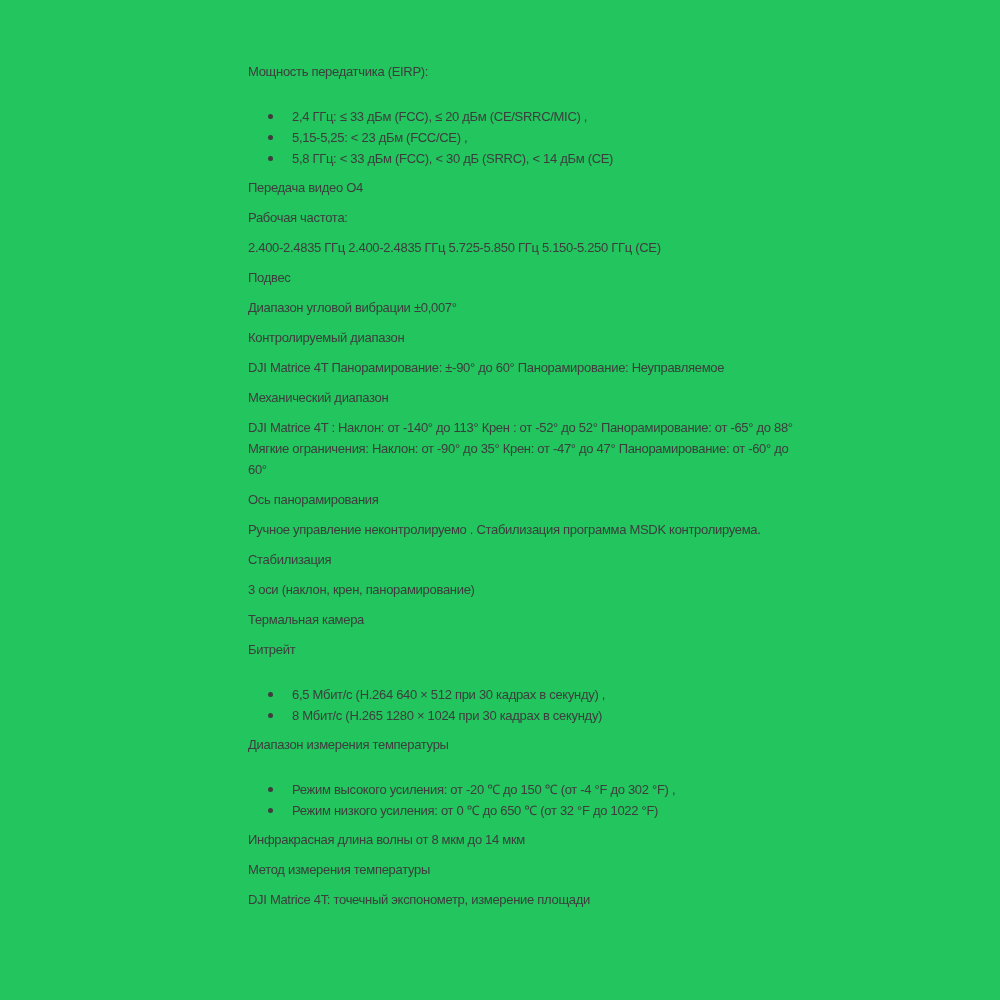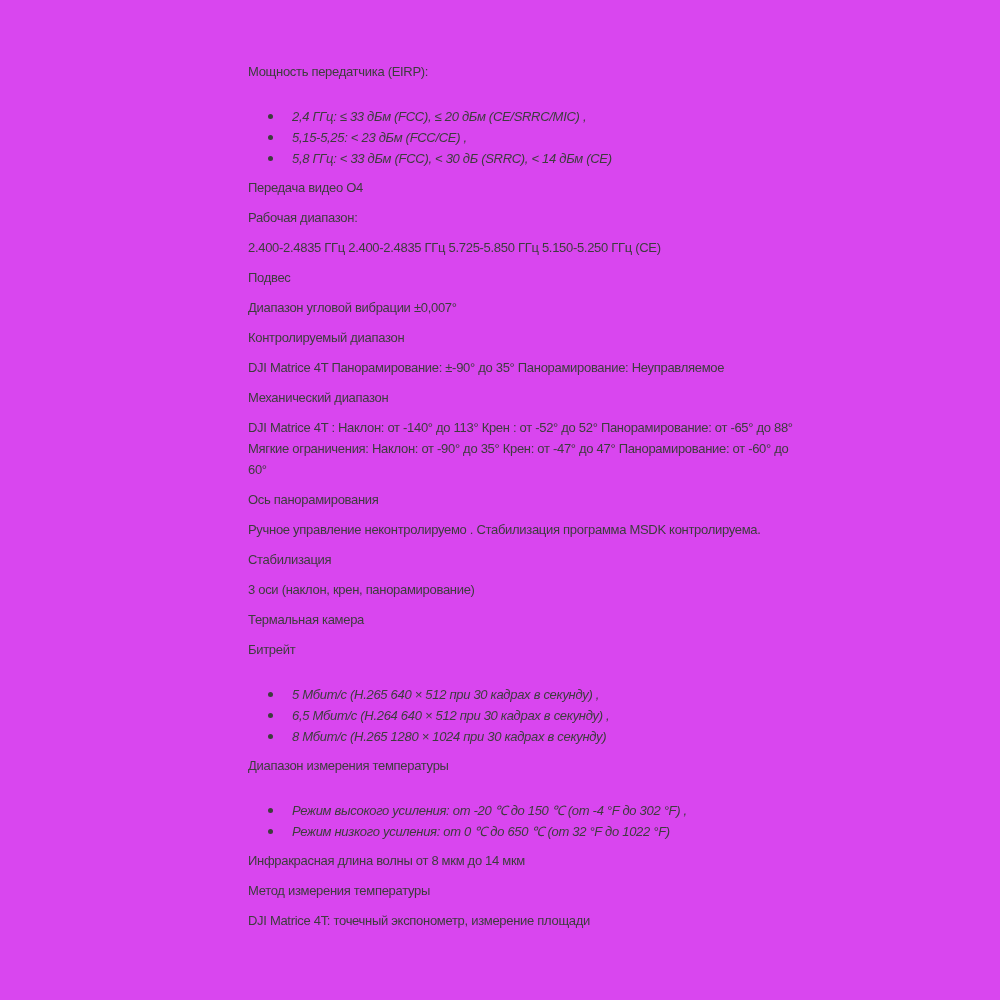--- a/index.html
+++ b/index.html
@@ -8,42 +8,41 @@
     padding: 0;
     width: 1000px;
     height: 1000px;
     background: #ffffff;
     overflow: hidden;
   }
   .page {
     position: relative;
     width: 1000px;
     height: 1000px;
-    background: #d946ef;
+    background: #22c55e;
   }
   .doc {
     position: absolute;
     left: 248px;
     top: 61px;
     width: 552px;
     color: #3d3d3d;
     font-family: "Liberation Sans", sans-serif;
     font-size: 13px;
     line-height: 21px;
     letter-spacing: -0.3px;
     text-rendering: optimizeLegibility;
   }
   .doc p {
     margin: 0 0 9px 0;
   }
   .doc ul {
     margin: 24px 0 8px 0;
     padding: 0 0 0 44px;
     list-style: none;
-    font-style: italic;
   }
   .doc li {
     position: relative;
     margin: 0;
   }
   .doc li::before {
     content: "";
     position: absolute;
     left: -24px;
     top: 8px;
@@ -58,36 +57,35 @@
 
 <div class="page">
   <div class="doc" id="doc-content" style="color: rgb(61, 61, 61);">
       <p><span>Мощность передатчика (EIRP):</span></p>
       <ul>
         <li>2,4 ГГц: ≤ 33 дБм (FCC), ≤ 20 дБм (CE/SRRC/MIC) ,</li>
         <li>5,15-5,25: &lt; 23 дБм (FCC/CE) ,</li>
         <li>5,8 ГГц: &lt; 33 дБм (FCC), &lt; 30 дБ (SRRC), &lt; 14 дБм (CE)</li>
       </ul>
       <p><span>Передача видео O4</span></p>
-      <p><span>Рабочая диапазон:</span></p>
+      <p><span>Рабочая частота:</span></p>
       <p><span>2.400-2.4835 ГГц 2.400-2.4835 ГГц 5.725-5.850 ГГц 5.150-5.250 ГГц (CE)</span></p>
       <p><span>Подвес</span></p>
       <p><span>Диапазон угловой вибрации ±0,007°</span></p>
       <p><span>Контролируемый диапазон</span></p>
-      <p><span>DJI Matrice 4T Панорамирование: ±-90° до 35° Панорамирование: Неуправляемое</span></p>
+      <p><span>DJI Matrice 4T Панорамирование: ±-90° до 60° Панорамирование: Неуправляемое</span></p>
       <p><span>Механический диапазон</span></p>
       <p><span>DJI Matrice 4T : Наклон: от -140° до 113° Крен : от -52° до 52° Панорамирование: от -65° до 88°</span><br><span>Мягкие ограничения: Наклон: от -90° до 35° Крен: от -47° до 47° Панорамирование: от -60° до 60°</span></p>
       <p><span>Ось панорамирования</span></p>
       <p><span>Ручное управление неконтролируемо . Стабилизация программа MSDK контролируема.</span></p>
       <p><span>Стабилизация</span></p>
       <p><span>3 оси (наклон, крен, панорамирование)</span></p>
       <p><span>Термальная камера</span></p>
       <p><span>Битрейт</span></p>
       <ul>
-        <li>5 Мбит/с (H.265 640 × 512 при 30 кадрах в секунду) ,</li>
         <li>6,5 Мбит/с (H.264 640 × 512 при 30 кадрах в секунду) ,</li>
         <li>8 Мбит/с (H.265 1280 × 1024 при 30 кадрах в секунду)</li>
       </ul>
       <p><span>Диапазон измерения температуры</span></p>
       <ul>
         <li>Режим высокого усиления: от -20 ℃ до 150 ℃ (от -4 °F до 302 °F) ,</li>
         <li>Режим низкого усиления: от 0 ℃ до 650 ℃ (от 32 °F до 1022 °F)</li>
       </ul>
       <p><span>Инфракрасная длина волны от 8 мкм до 14 мкм</span></p>
       <p><span>Метод измерения температуры</span></p>

